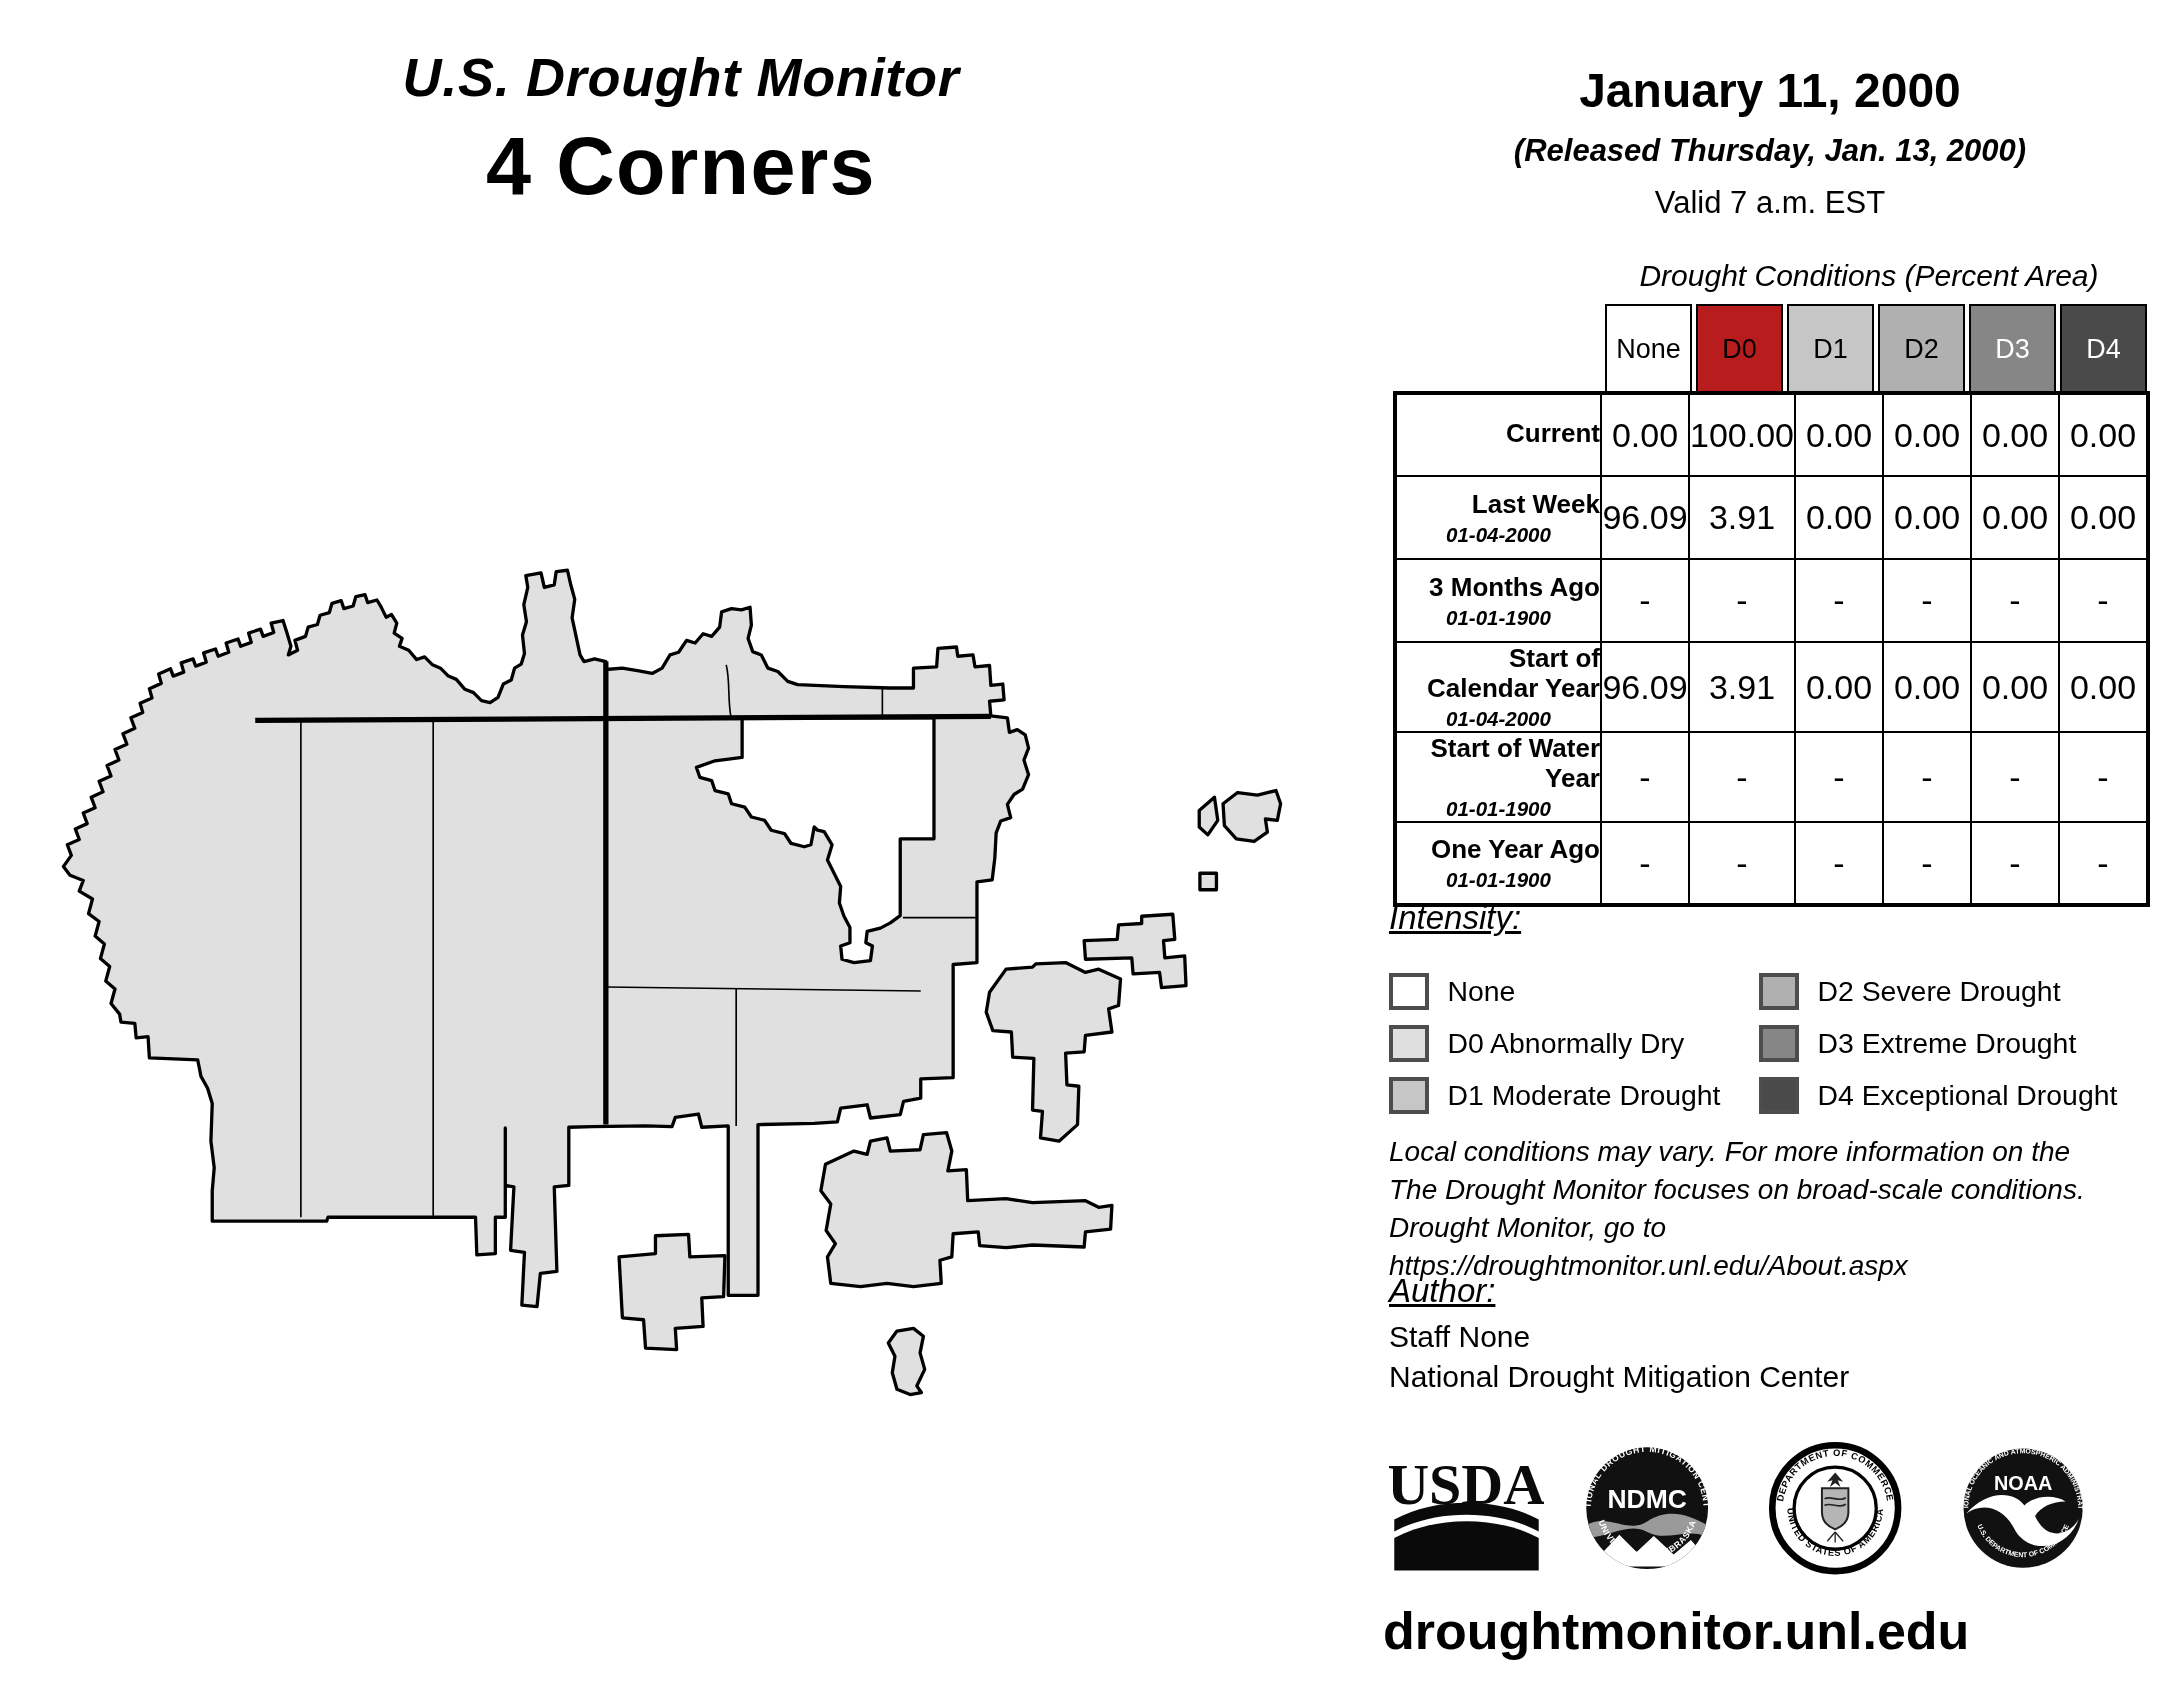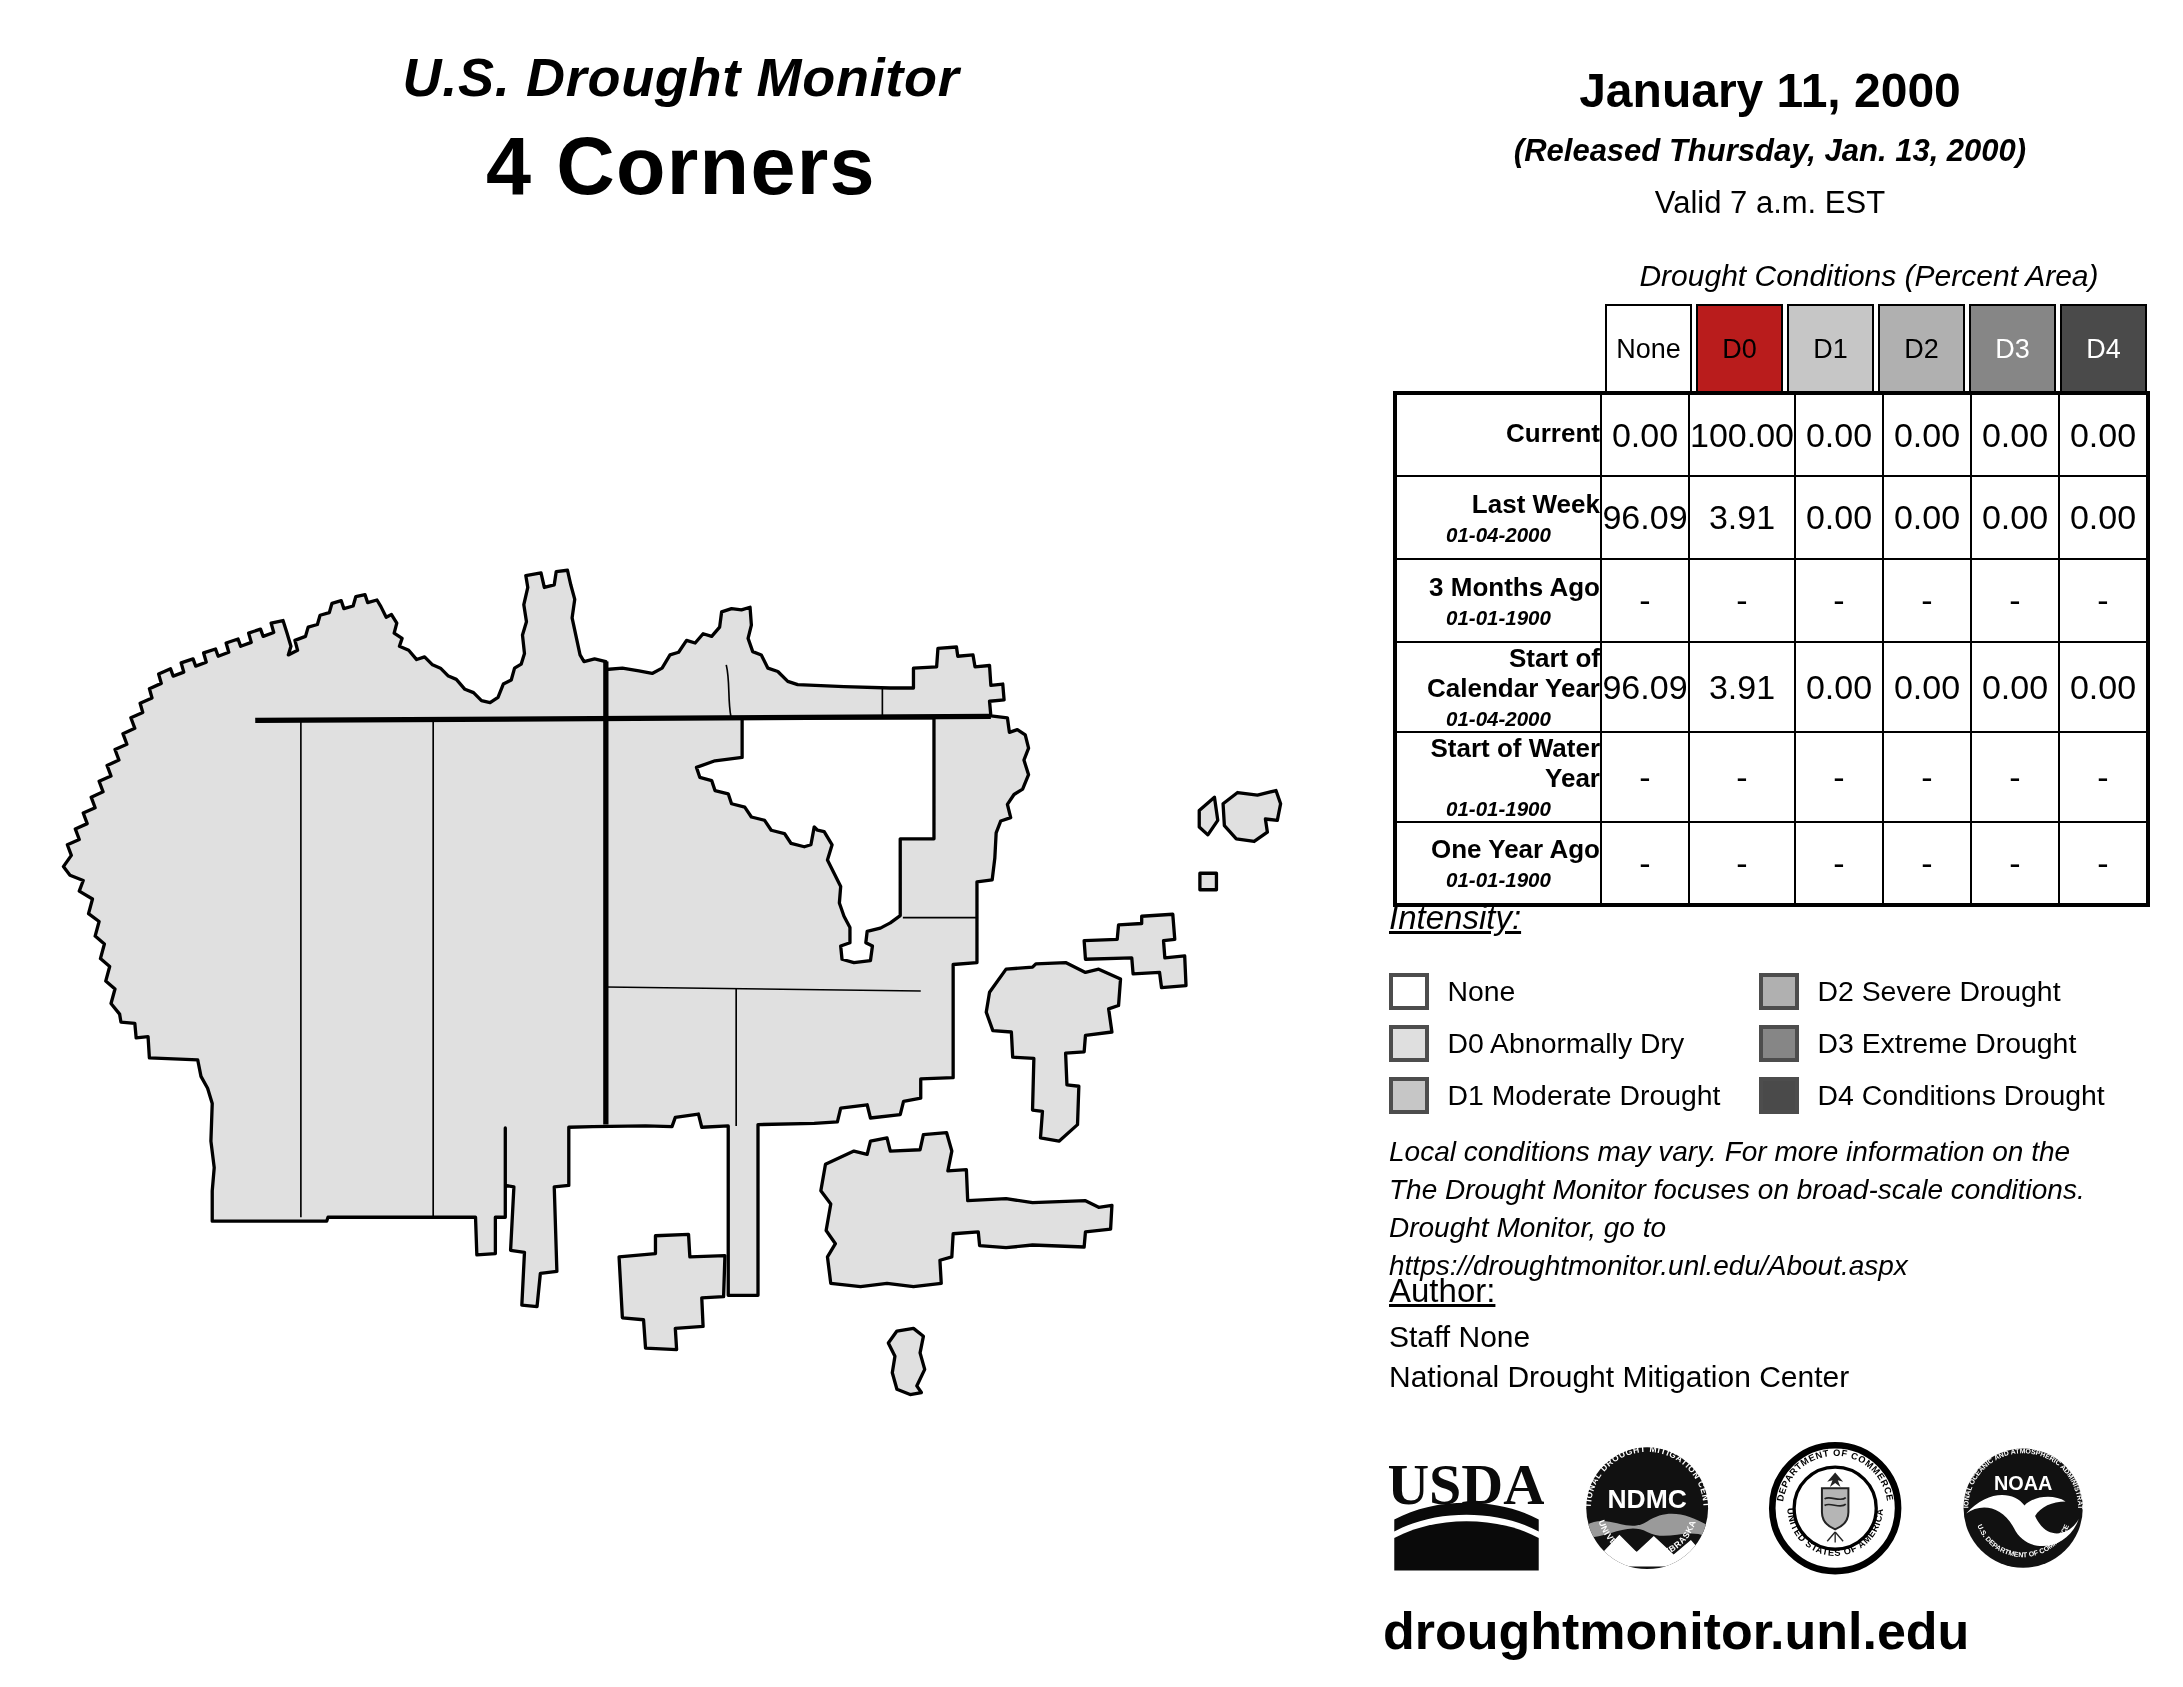--- a/index.html
+++ b/index.html
@@ -40,21 +40,21 @@
   .legend-grid{
     left:1389px;top:965px;display:grid;grid-auto-flow:column;
     grid-template-rows:repeat(3,52px);grid-template-columns:370px 437px;
   }
   .legend-item{display:flex;align-items:center;gap:18.5px;}
   .swatch{width:40px;height:37px;border:4px solid #4d4d4d;box-sizing:border-box;display:inline-block;}
   .legend-label{font-size:28.4px;}
 
   
   .disclaimer{left:1389px;top:1133px;font-size:28px;font-style:italic;line-height:38px;}
-  .author-head{left:1389px;top:1272px;font-size:33px;text-decoration:underline;}
+  .author-head{left:1389px;top:1272px;font-size:33px;font-style:italic;text-decoration:underline;}
   .author-name{left:1389px;top:1320px;font-size:30px;}
   .author-org{left:1389px;top:1360px;font-size:30px;}
 
   
   .logo{position:absolute;}
   .footer-url{left:1383px;top:1601px;width:781px;text-align:left;font-size:52px;font-weight:bold;}
 
   svg text{font-family:"Liberation Sans", sans-serif;}
   .serif{font-family:"Liberation Serif", serif;}
 </style>
@@ -239,21 +239,21 @@
   <div class="legend-item">
     <span class="swatch" style="background:#b0b0b0"></span>
     <span class="legend-label">D2 Severe Drought</span>
   </div>
   <div class="legend-item">
     <span class="swatch" style="background:#868686"></span>
     <span class="legend-label">D3 Extreme Drought</span>
   </div>
   <div class="legend-item">
     <span class="swatch" style="background:#4a4a4a"></span>
-    <span class="legend-label">D4 Conditions Drought</span>
+    <span class="legend-label">D4 Exceptional Drought</span>
   </div>
 </div>
 
 <div class="abs disclaimer">
   <div>Local conditions may vary. For more information on the</div>
   <div>The Drought Monitor focuses on broad-scale conditions.</div>
   <div>Drought Monitor, go to https://droughtmonitor.unl.edu/About.aspx</div>
 </div>
 
 <div class="abs author-head">Author:</div>

